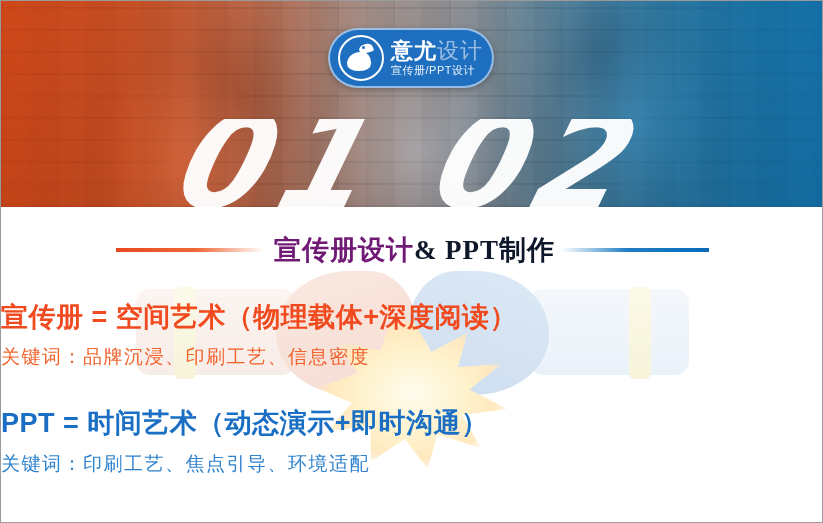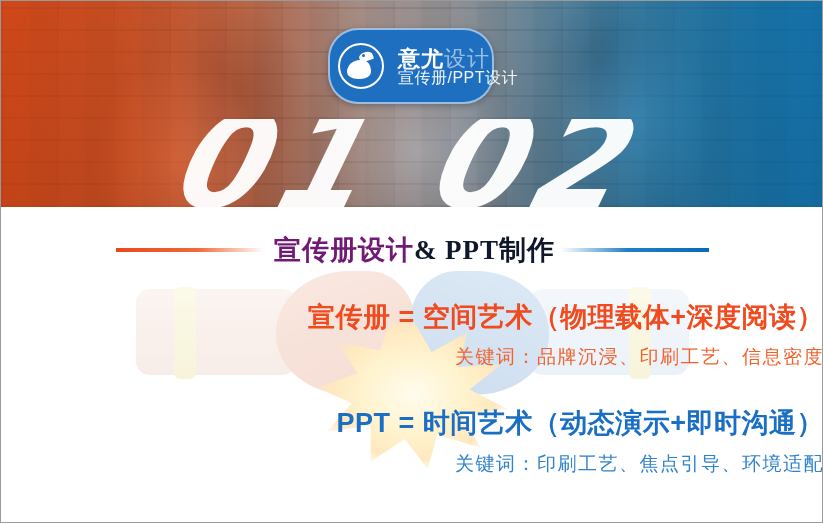--- a/index.html
+++ b/index.html
@@ -72,29 +72,28 @@
     font-size:130px;font-weight:bold;font-style:italic;
     color:rgba(255,255,255,.96);
     letter-spacing:10px;
     white-space:nowrap;
     line-height:1;
   }
 
   
   .logo{
     position:absolute;left:327px;top:27px;
-    width:166px;height:76px;
+    width:166px;height:60px;
     background:#1f6fc0;
     border-radius:30px;
     border:2px solid rgba(255,255,255,.55);
     box-shadow:0 2px 6px rgba(0,0,0,.25);
     display:flex;align-items:center;
     box-sizing:border-box;
     padding-left:8px;
-    gap:7px;
   }
   .logo-mark{
     width:42px;height:42px;border-radius:50%;
     border:2px solid #ffffff;
     position:relative;flex:0 0 auto;
   }
   .logo-mark .drop{
     position:absolute;left:7px;top:15px;width:24px;height:19px;
     background:#ffffff;border-radius:60% 40% 50% 50%/70% 60% 40% 40%;
   }
@@ -110,21 +109,21 @@
   }
   .logo-text{display:flex;flex-direction:column;justify-content:center;margin-left:7px;}
   .logo-main{
     font-size:22px;line-height:24px;color:#ffffff;font-weight:bold;
     letter-spacing:1px;white-space:nowrap;
   }
   .logo-main .dim{
     font-weight:normal;color:rgba(255,255,255,.55);
   }
   .logo-sub{
-    font-size:16px;line-height:14px;color:rgba(255,255,255,.92);
+    font-size:11px;line-height:14px;color:rgba(255,255,255,.92);
     letter-spacing:.5px;white-space:nowrap;
   }
 
   
   .body{
     position:absolute;left:0;top:206px;width:823px;height:317px;
     background:#ffffff;overflow:hidden;
   }
   
   .fists{position:absolute;left:0;top:0;width:823px;height:317px;opacity:.30;}
@@ -167,21 +166,21 @@
   .rule{height:4px;width:148px;flex:0 0 auto;}
   .rule.left{background:linear-gradient(90deg,#e8481c 0%, #ef6a38 55%, rgba(239,106,56,0) 100%);margin-right:10px;}
   .rule.right{background:linear-gradient(90deg,rgba(23,120,195,0) 0%, #1f7ec6 45%, #0b6ab8 100%);margin-left:6px;}
   .heading-text{
     font-size:27px;font-weight:bold;white-space:nowrap;letter-spacing:1px;
   }
   .heading-text .o{color:#701a75;}
   .heading-text .b{color:#0f172a;font-family:Liberation Serif, serif;}
 
   .line{
-    position:absolute;left:0;width:823px;text-align:right;white-space:nowrap;
+    position:absolute;left:0;width:823px;text-align:left;white-space:nowrap;
   }
   .l-main{
     font-size:27px;font-weight:bold;letter-spacing:.5px;
   }
   .l-sub{
     font-size:19px;font-weight:normal;letter-spacing:1.5px;
   }
   .orange{color:#f04a1e;}
   .orange-sub{color:#f2622c;}
   .blue{color:#1a6fc4;}

